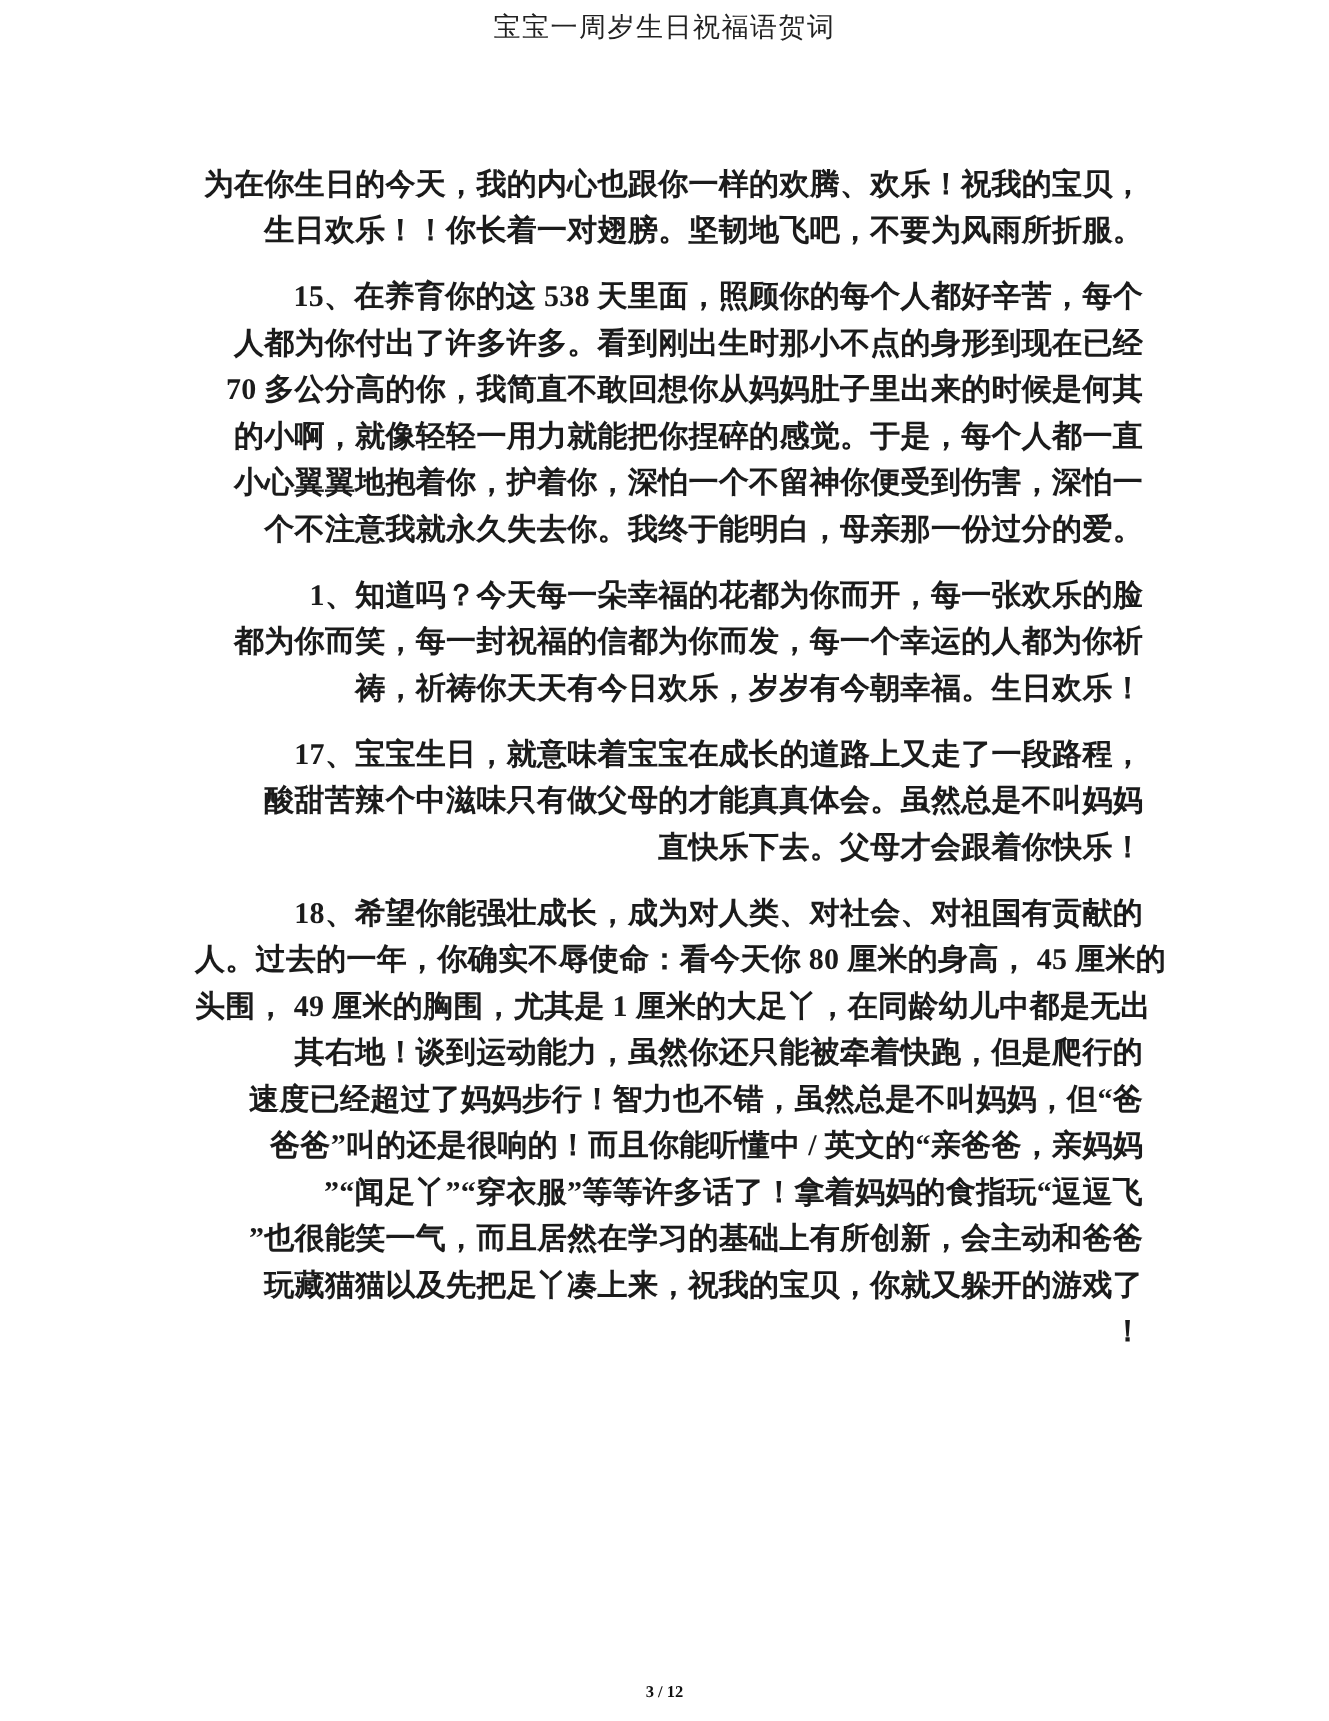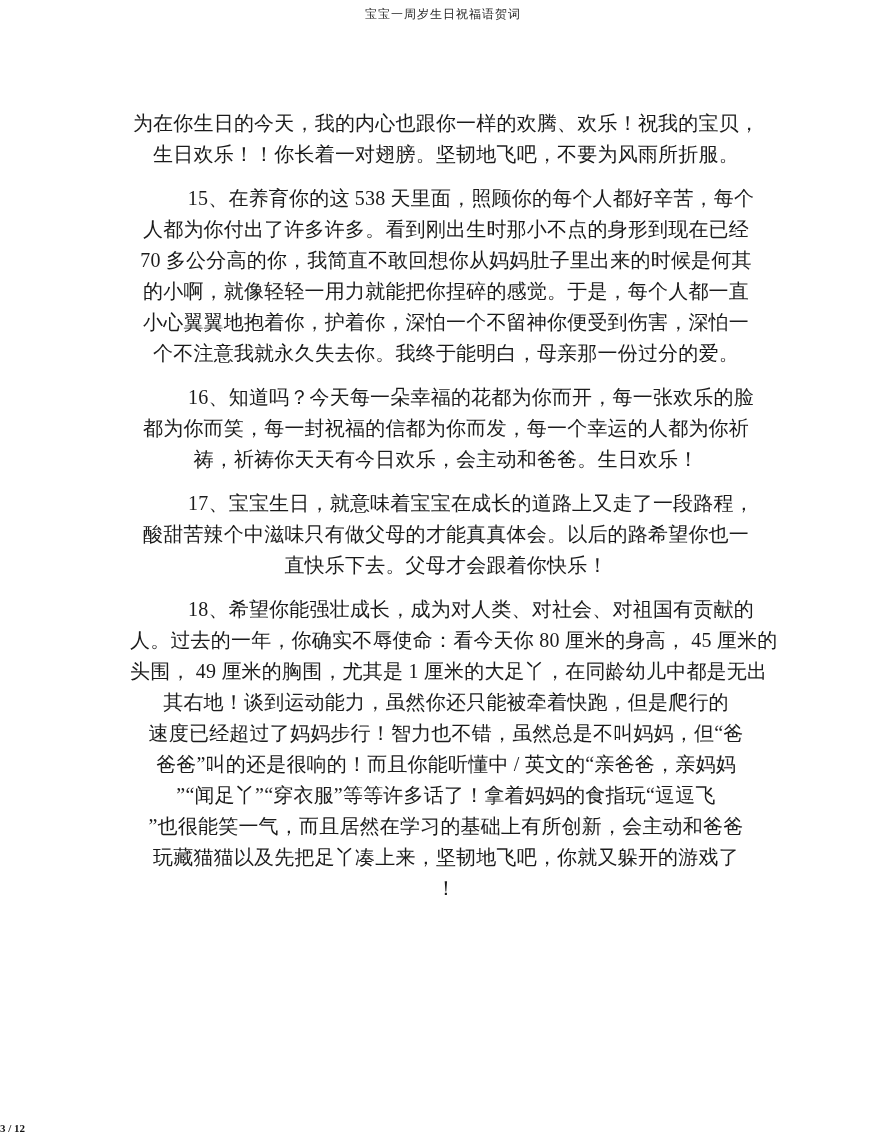--- a/index.html
+++ b/index.html
@@ -15,49 +15,51 @@
     overflow: hidden;
     font-family: "Liberation Serif", "DejaVu Serif", serif;
     color: #1b1b1b;
   }
   .doc-title {
     position: absolute;
     top: 6px;
     left: 0;
     width: 100%;
     text-align: center;
-    font-size: 12px;
+    font-size: 18px;
     letter-spacing: 1px;
     color: #222222;
     font-family: Liberation Mono, monospace;
   }
   .doc-body {
     position: absolute;
     top: 108px;
     left: 130px;
     width: 632px;
     font-size: 20px;
     line-height: 31px;
-    text-align: center;
+    text-align: right;
+    font-weight: bold;
   }
   .para {
     margin: 0 0 13px 0;
   }
   .para.indent .line:first-child {
     text-indent: 50px;
   }
   .line {
     white-space: nowrap;
     letter-spacing: 0.2px;
   }
   .page-number {
     position: absolute;
     top: 1122px;
     left: 0;
     width: 100%;
+    text-align: center;
     font-size: 11px;
     font-weight: bold;
     color: #111111;
     font-family: "Liberation Serif", "DejaVu Serif", serif;
   }
 </style>
 </head>
 <body>
 
 <div class="page">
@@ -70,37 +72,37 @@
       </div>
       <div class="para indent">
         <div class="line">15、在养育你的这 538 天里面，照顾你的每个人都好辛苦，每个</div>
         <div class="line">人都为你付出了许多许多。看到刚出生时那小不点的身形到现在已经</div>
         <div class="line">70 多公分高的你，我简直不敢回想你从妈妈肚子里出来的时候是何其</div>
         <div class="line">的小啊，就像轻轻一用力就能把你捏碎的感觉。于是，每个人都一直</div>
         <div class="line">小心翼翼地抱着你，护着你，深怕一个不留神你便受到伤害，深怕一</div>
         <div class="line">个不注意我就永久失去你。我终于能明白，母亲那一份过分的爱。</div>
       </div>
       <div class="para indent">
-        <div class="line">16、知道吗？今天每一朵幸福的花都为你而开，每一张欢乐的脸</div>
+        <div class="line">1、知道吗？今天每一朵幸福的花都为你而开，每一张欢乐的脸</div>
         <div class="line">都为你而笑，每一封祝福的信都为你而发，每一个幸运的人都为你祈</div>
-        <div class="line">祷，祈祷你天天有今日欢乐，会主动和爸爸。生日欢乐！</div>
+        <div class="line">祷，祈祷你天天有今日欢乐，岁岁有今朝幸福。生日欢乐！</div>
       </div>
       <div class="para indent">
         <div class="line">17、宝宝生日，就意味着宝宝在成长的道路上又走了一段路程，</div>
-        <div class="line">酸甜苦辣个中滋味只有做父母的才能真真体会。以后的路希望你也一</div>
+        <div class="line">酸甜苦辣个中滋味只有做父母的才能真真体会。虽然总是不叫妈妈</div>
         <div class="line">直快乐下去。父母才会跟着你快乐！</div>
       </div>
       <div class="para indent">
         <div class="line">18、希望你能强壮成长，成为对人类、对社会、对祖国有贡献的</div>
         <div class="line">人。过去的一年，你确实不辱使命：看今天你 80 厘米的身高， 45 厘米的</div>
         <div class="line">头围， 49 厘米的胸围，尤其是 1 厘米的大足丫，在同龄幼儿中都是无出</div>
         <div class="line">其右地！谈到运动能力，虽然你还只能被牵着快跑，但是爬行的</div>
         <div class="line">速度已经超过了妈妈步行！智力也不错，虽然总是不叫妈妈，但“爸</div>
         <div class="line">爸爸”叫的还是很响的！而且你能听懂中 / 英文的“亲爸爸，亲妈妈</div>
         <div class="line">”“闻足丫”“穿衣服”等等许多话了！拿着妈妈的食指玩“逗逗飞</div>
         <div class="line">”也很能笑一气，而且居然在学习的基础上有所创新，会主动和爸爸</div>
-        <div class="line">玩藏猫猫以及先把足丫凑上来，坚韧地飞吧，你就又躲开的游戏了</div>
+        <div class="line">玩藏猫猫以及先把足丫凑上来，祝我的宝贝，你就又躲开的游戏了</div>
         <div class="line">！</div>
       </div>
     </div>
 
   <div class="page-number">3 / 12</div>
 </div>
 
 </body></html>

